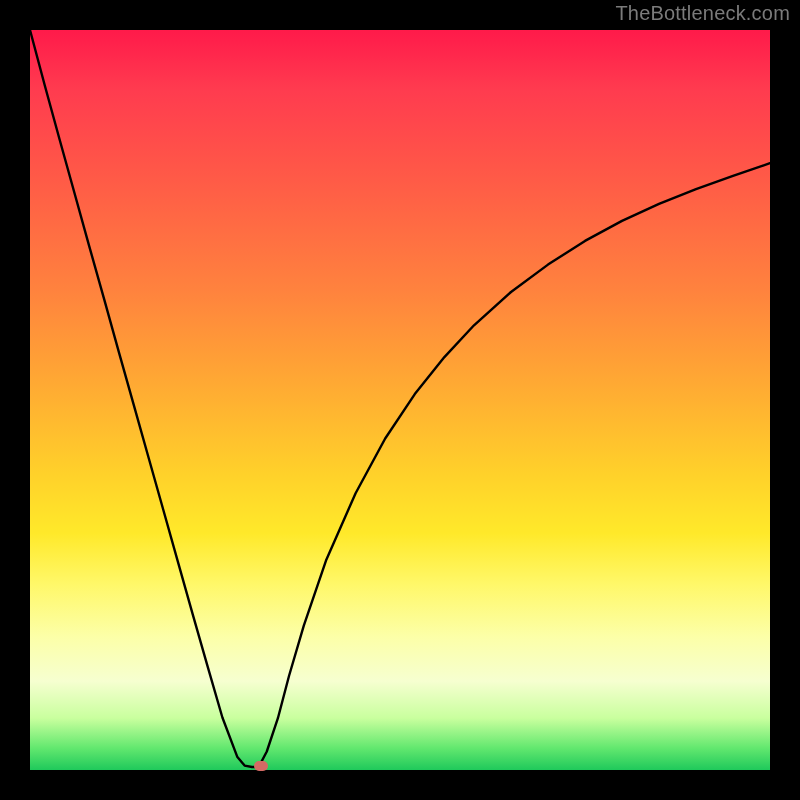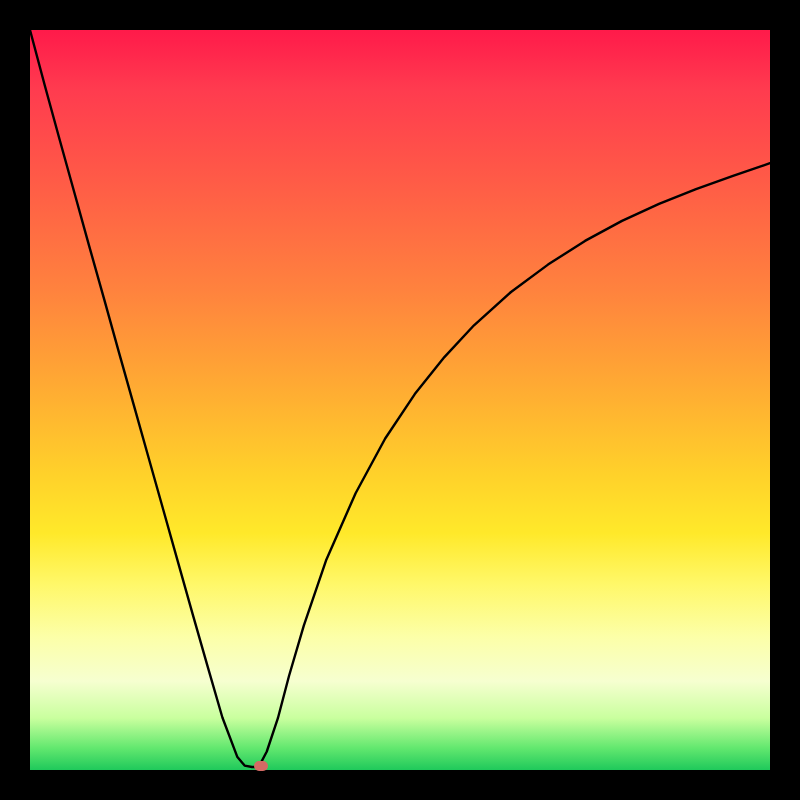--- a/index.html
+++ b/index.html
@@ -67,20 +67,21 @@
     height: 10px;
     border-radius: 5px;
     background: #d36a64;
     transform: translate(-50%, -50%);
   }
 </style>
 </head>
 <body>
 
 <div class="frame">
+  <div class="watermark">TheBottleneck.com</div>
 
   <div class="plot-area">
     <svg class="curve" viewBox="0 0 740 740" preserveAspectRatio="none">
       <path id="curve-path" fill="none" stroke="#000" stroke-width="2.4" stroke-linejoin="round" stroke-linecap="round" d="M0.0 0.0 L14.8 55.5 L29.6 109.5 L44.4 162.8 L59.2 216.1 L74.0 268.6 L88.8 321.9 L103.6 374.4 L118.4 427.0 L133.2 479.5 L148.0 532.1 L162.8 584.6 L177.6 636.4 L192.4 687.5 L207.2 726.7 L214.6 735.6 L222.0 737.0 L225.7 737.0 L229.4 735.6 L236.8 721.5 L247.9 688.2 L259.0 646.0 L273.8 595.7 L296.0 530.6 L325.6 463.2 L355.2 408.5 L384.8 364.1 L414.4 327.1 L444.0 295.3 L481.0 262.0 L518.0 234.6 L555.0 210.9 L592.0 190.9 L629.0 173.9 L666.0 159.1 L703.0 145.8 L740.0 133.2"></path>
     </svg>
     <div id="marker-dot" class="dot" style="left: 230.88px; top: 735.56px; background: rgb(211, 106, 100);"></div>
   </div>
 </div>
 
 </body></html>

